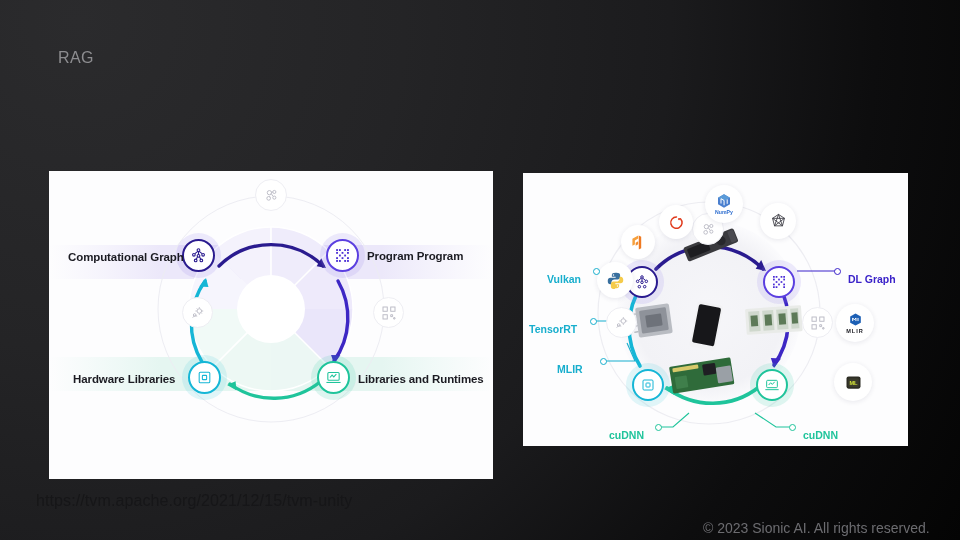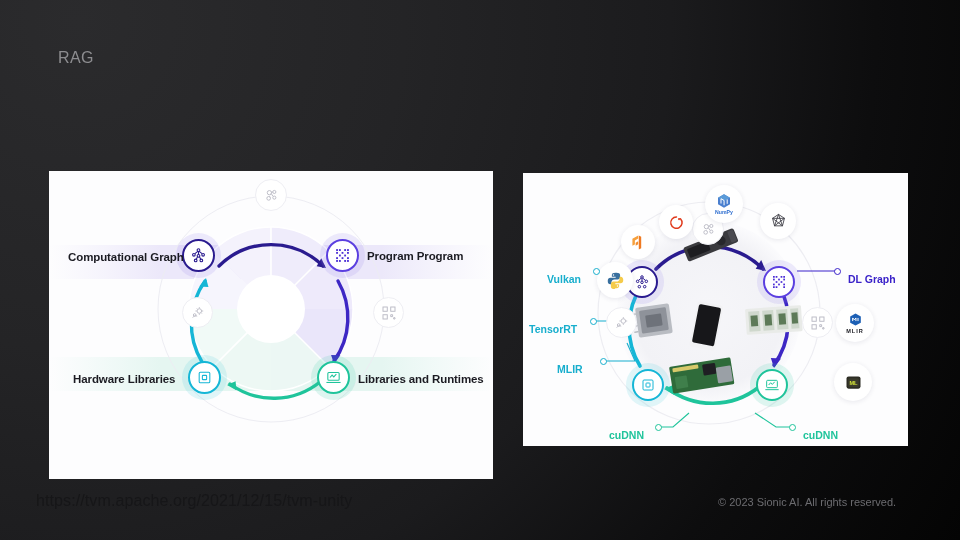--- a/index.html
+++ b/index.html
@@ -70,22 +70,22 @@
     display:flex; align-items:center; justify-content:center;
     flex-direction:column;
   }
 
   
   #source-url{
     position:absolute; left:36px; top:492px;
     font-size:16px; color:#161618; letter-spacing:.1px;
   }
   #copyright{
-    position:absolute; left:703px; top:496px;
-    font-size:11px; color:#6c6c70;margin-left:15px;
+    position:absolute; left:703px; top:520px;
+    font-size:14px; color:#6c6c70;
   }
   svg{ display:block; overflow:visible; }
 </style>
 </head>
 <body>
 
 <div id="bg-gradient"></div>
 
 <div class="stage">
 

